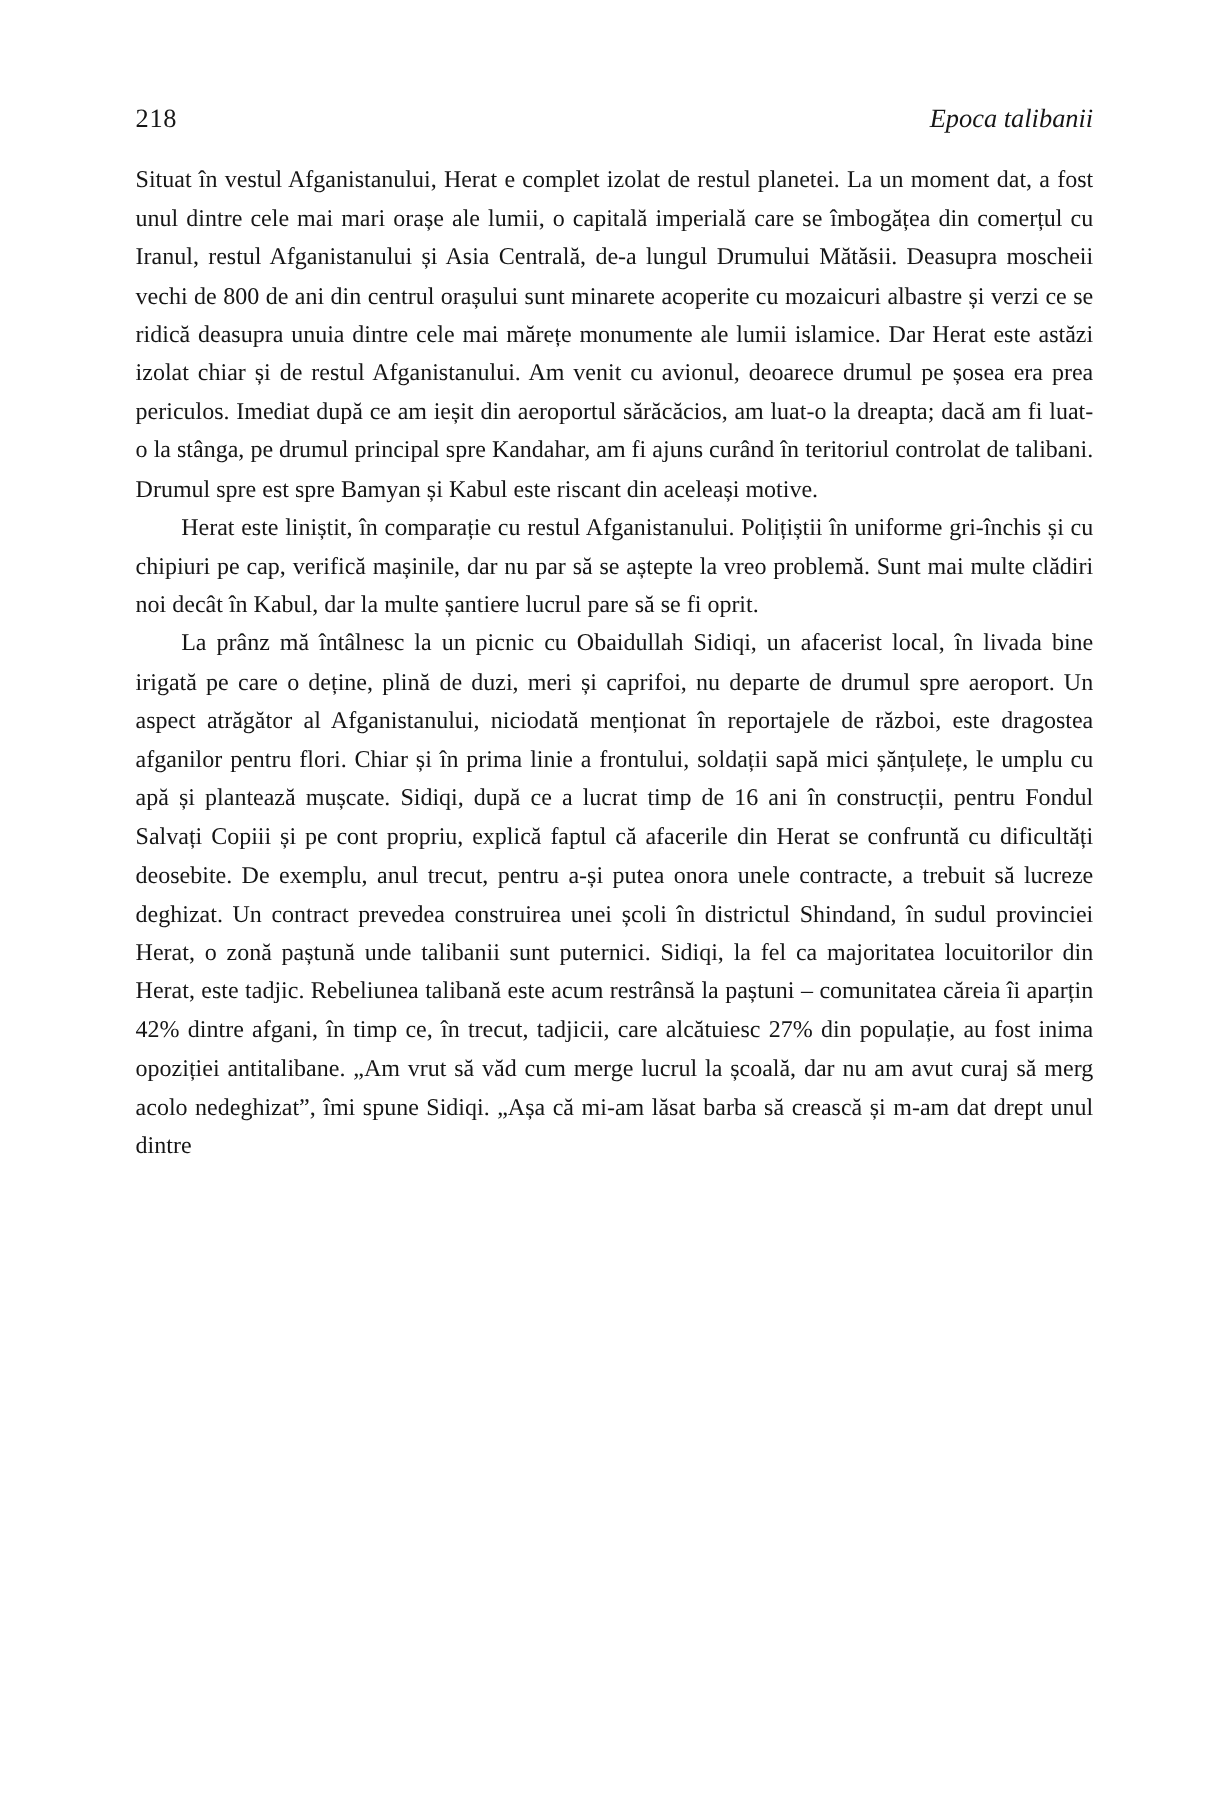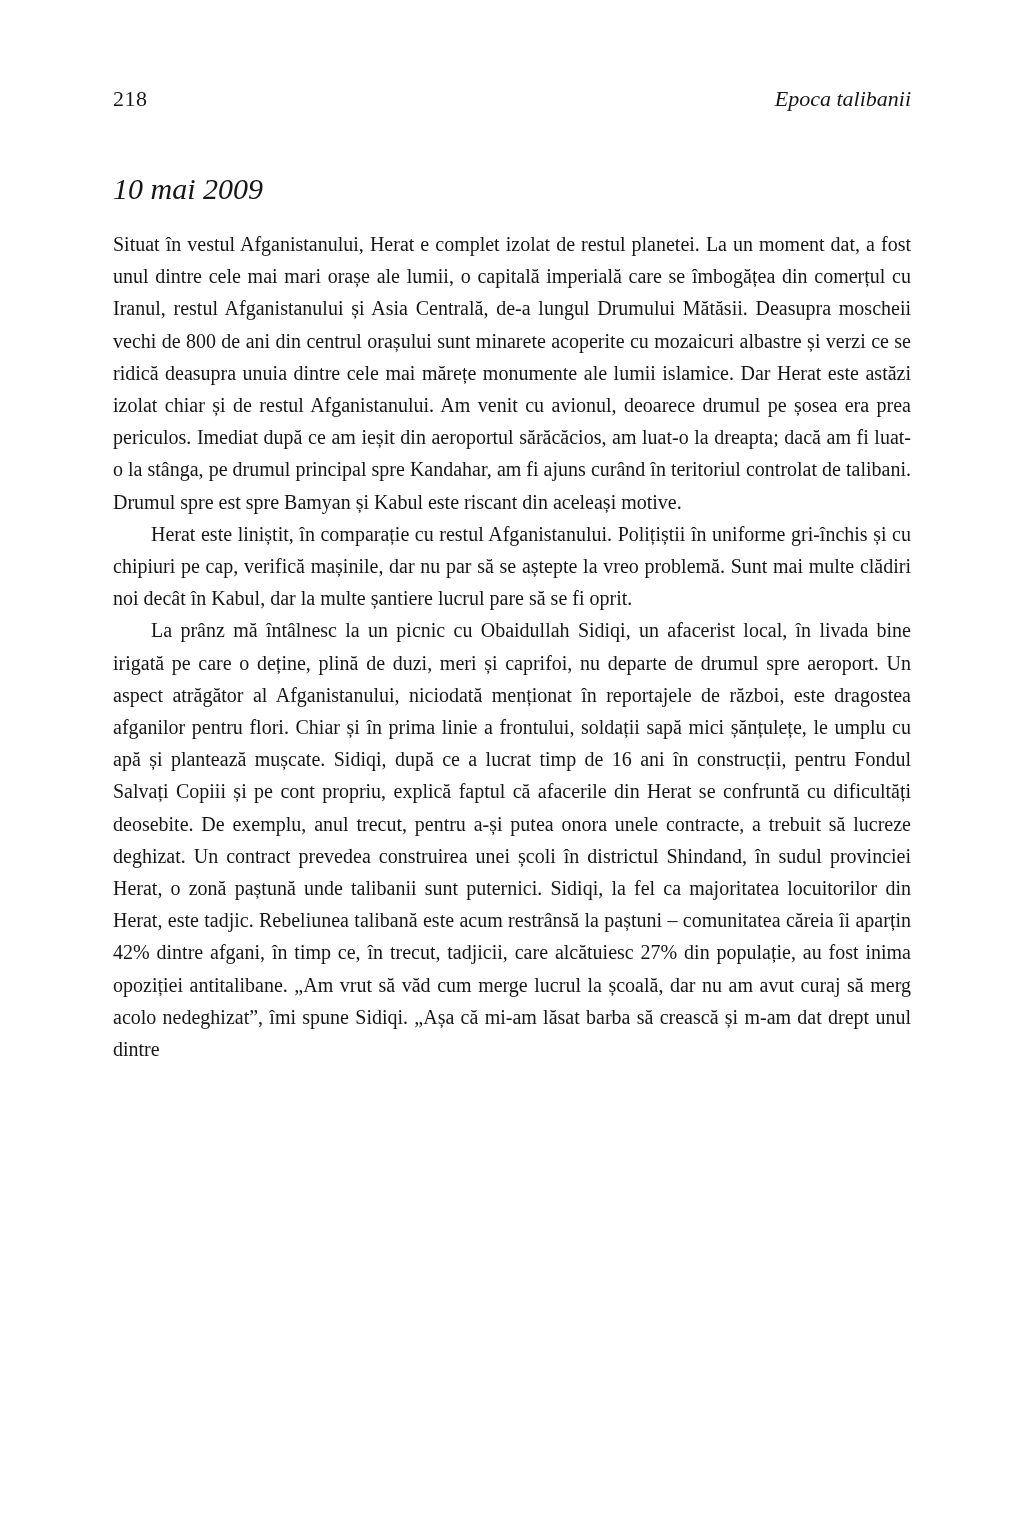--- a/index.html
+++ b/index.html
@@ -57,21 +57,20 @@
 </head>
 <body>
 
 <div class="page">
 
   <header class="running-head">
     <span class="page-number">218</span>
     <span class="running-title">Epoca talibanii</span>
   </header>
 
-  <h2 class="date-heading">10 mai 2009</h2>
 
   <div class="body-text">
     <p>Situat în vestul Afganistanului, Herat e complet izolat de restul planetei. La un moment dat, a fost unul dintre cele mai mari orașe ale lumii, o capitală imperială care se îmbogățea din comerțul cu Iranul, restul Afganistanului și Asia Centrală, de-a lungul Drumului Mătăsii. Deasupra moscheii vechi de 800 de ani din centrul orașului sunt minarete acoperite cu mozaicuri albastre și verzi ce se ridică deasupra unuia dintre cele mai mărețe monumente ale lumii islamice. Dar Herat este astăzi izolat chiar și de restul Afganistanului. Am venit cu avionul, deoarece drumul pe șosea era prea periculos. Imediat după ce am ieșit din aeroportul sărăcăcios, am luat-o la dreapta; dacă am fi luat-o la stânga, pe drumul principal spre Kandahar, am fi ajuns curând în teritoriul controlat de talibani. Drumul spre est spre Bamyan și Kabul este riscant din aceleași motive.</p>
     <p class="indented">Herat este liniștit, în comparație cu restul Afganistanului. Polițiștii în uniforme gri-închis și cu chipiuri pe cap, verifică mașinile, dar nu par să se aștepte la vreo problemă. Sunt mai multe clădiri noi decât în Kabul, dar la multe șantiere lucrul pare să se fi oprit.</p>
     <p class="indented">La prânz mă întâlnesc la un picnic cu Obaidullah Sidiqi, un afacerist local, în livada bine irigată pe care o deține, plină de duzi, meri și caprifoi, nu departe de drumul spre aeroport. Un aspect atrăgător al Afganistanului, niciodată menționat în reportajele de război, este dragostea afganilor pentru flori. Chiar și în prima linie a frontului, soldații sapă mici șănțulețe, le umplu cu apă și plantează mușcate. Sidiqi, după ce a lucrat timp de 16 ani în construcții, pentru Fondul Salvați Copiii și pe cont propriu, explică faptul că afacerile din Herat se confruntă cu dificultăți deosebite. De exemplu, anul trecut, pentru a-și putea onora unele contracte, a trebuit să lucreze deghizat. Un contract prevedea construirea unei școli în districtul Shindand, în sudul provinciei Herat, o zonă paștună unde talibanii sunt puternici. Sidiqi, la fel ca majoritatea locuitorilor din Herat, este tadjic. Rebeliunea talibană este acum restrânsă la paștuni – comunitatea căreia îi aparțin 42% dintre afgani, în timp ce, în trecut, tadjicii, care alcătuiesc 27% din populație, au fost inima opoziției antitalibane. „Am vrut să văd cum merge lucrul la școală, dar nu am avut curaj să merg acolo nedeghizat”, îmi spune Sidiqi. „Așa că mi-am lăsat barba să crească și m-am dat drept unul dintre</p>
   </div>
 
 </div>
 
 </body></html>

